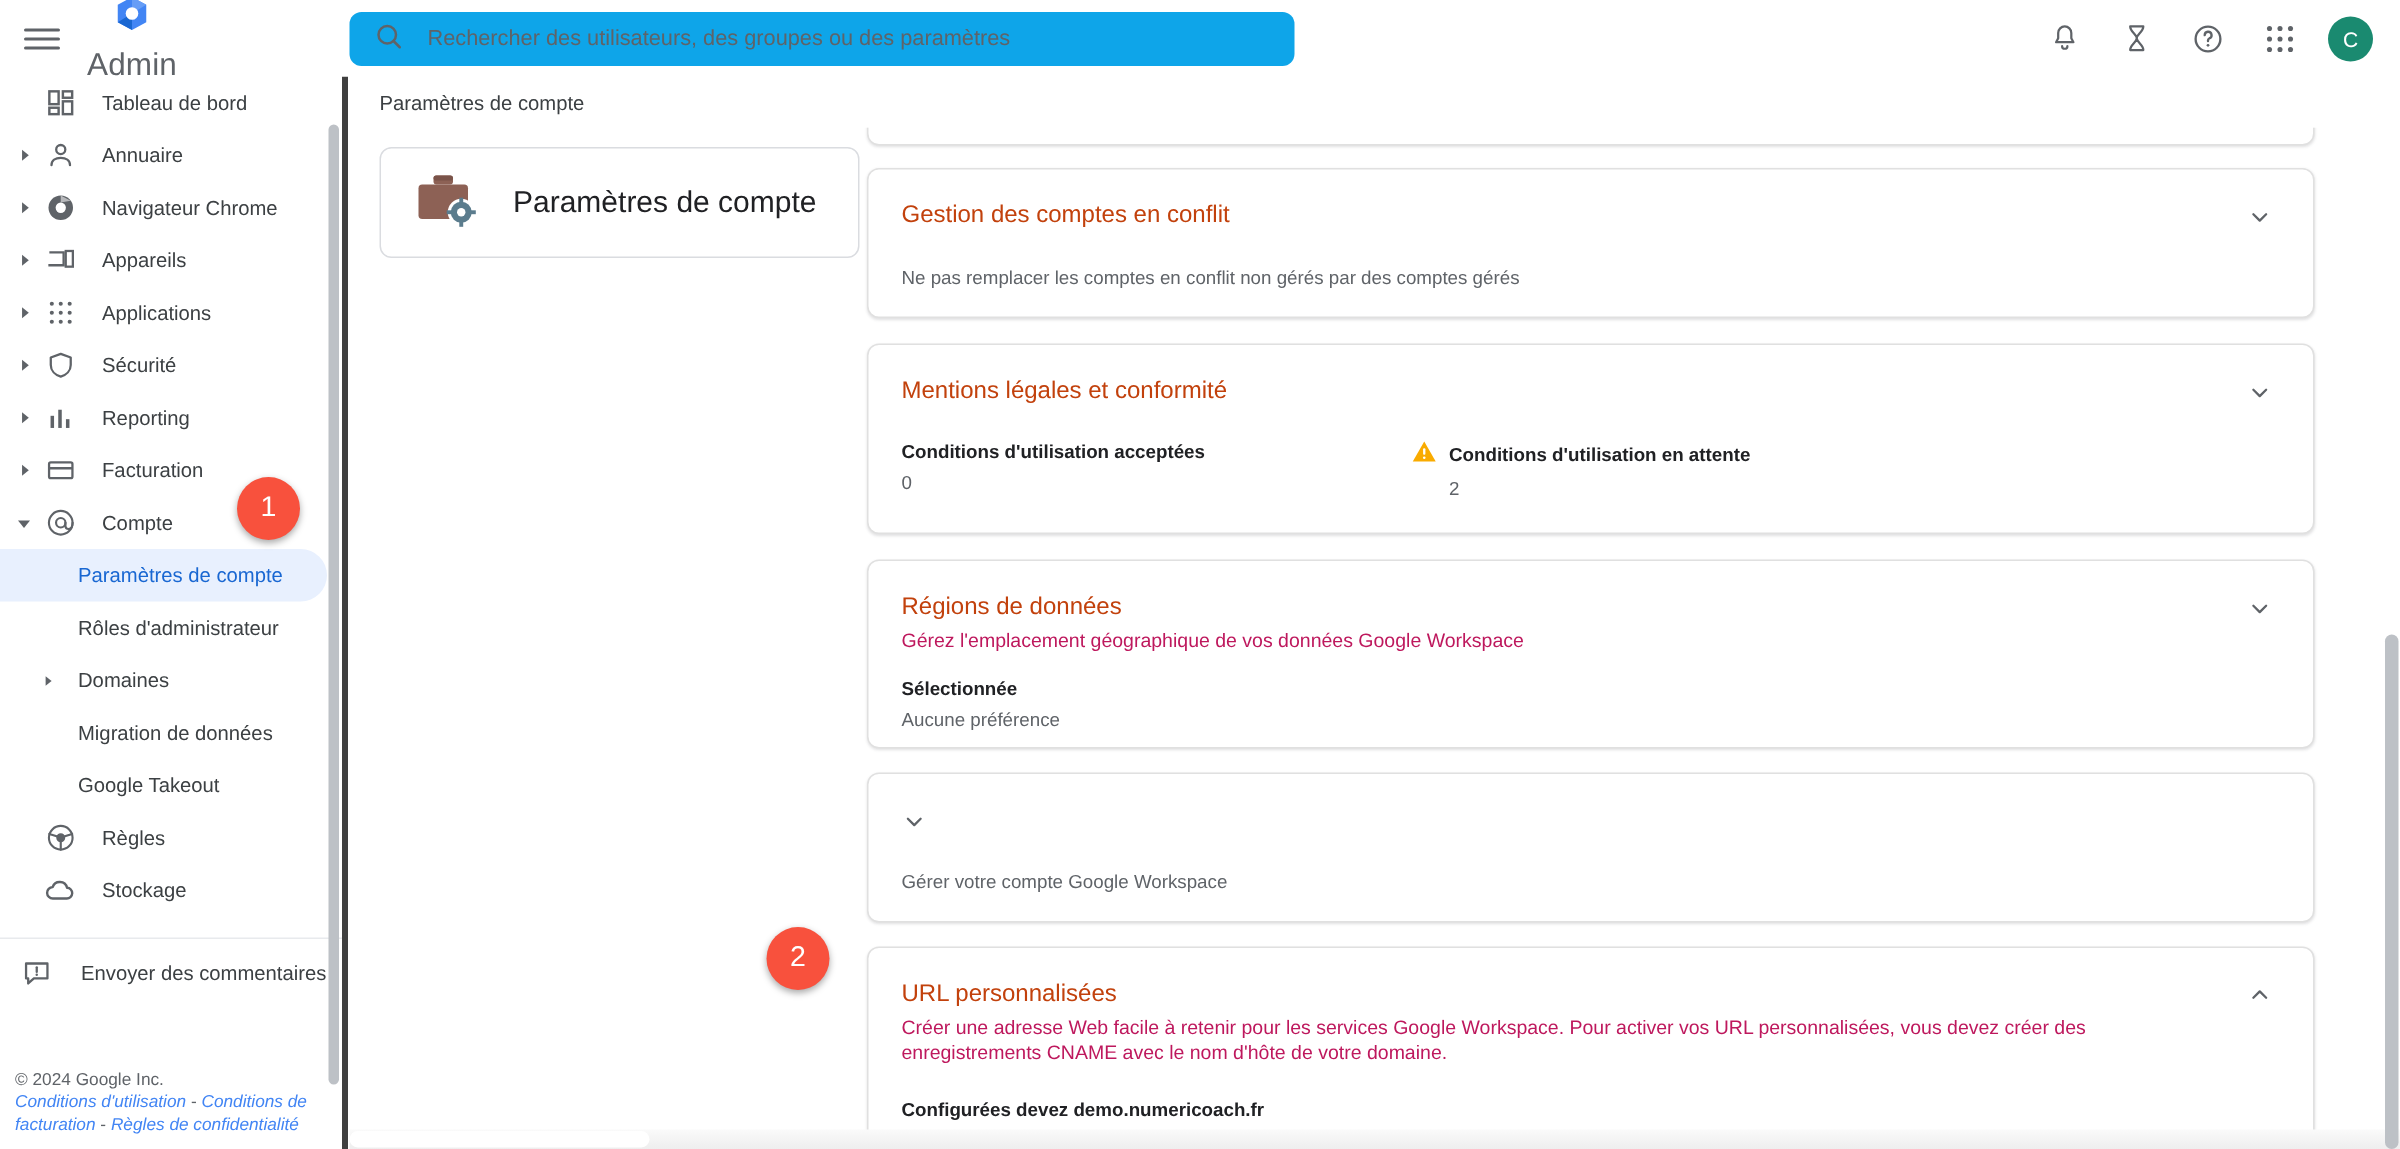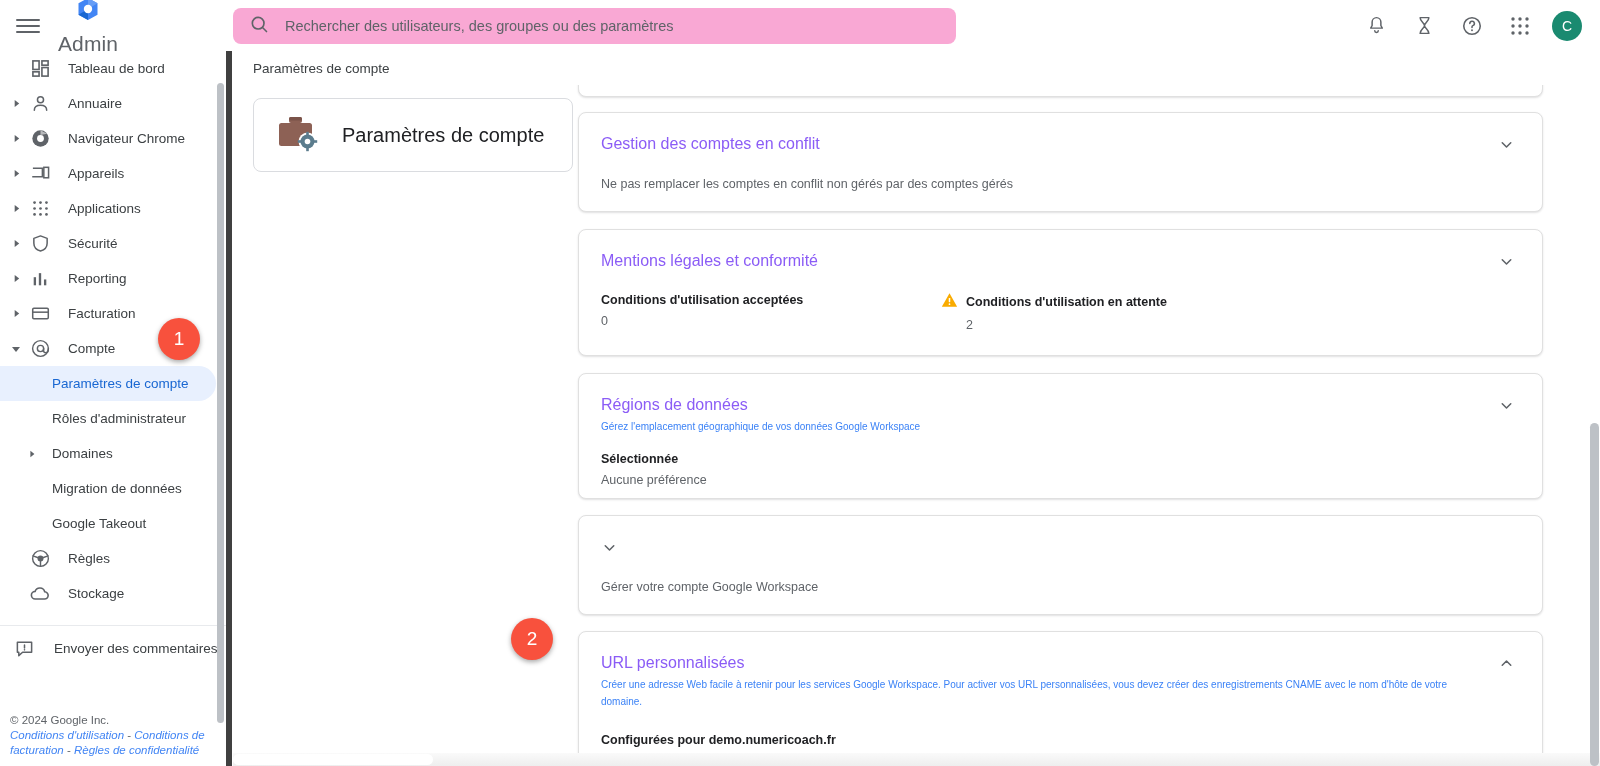--- a/index.html
+++ b/index.html
@@ -19,22 +19,22 @@
     width: 24px; height: 24px; margin-left: 16px;
     display: flex; flex-direction: column; justify-content: center; gap: 4px;
     cursor: pointer;
   }
   .hamburger i { display: block; height: 2px; background: #5f6368; border-radius: 1px; }
   .brand { display: flex; align-items: center; gap: 10px; margin-left: 18px; flex-direction: column; }
   .brand-logo { width: 26px; height: 26px; }
   .brand-text { font-size: 21px; color: #5f6368; letter-spacing: .1px; }
 
   .searchwrap {
-    position: absolute; left: 233px; top: 8px; width: 723px; height: 36px;
-    background: #f9a8d4; border-radius: 8px; display: flex; align-items: center;
+    position: absolute; left: 233px; top: 8px; width: 630px; height: 36px;
+    background: #0ea5e9; border-radius: 8px; display: flex; align-items: center;
     padding: 18px 16px; gap: 16px; cursor: text;
   }
   .searchwrap svg { flex: none; }
   .search-input {
     border: 0; background: transparent; outline: none; width: 100%;
     font-size: 14.5px; color: #3c4043; font-family: "Liberation Sans", sans-serif;
   }
   .search-input::placeholder { color: #5f6368; }
 
   .top-actions {
@@ -54,21 +54,21 @@
   
   .crumbrow {
     position: absolute; top: 51px; left: 233px; width: 1367px; height: 34px;
     display: flex; align-items: center; z-index: 30; background: #fff;
   }
   .crumb { font-size: 13.5px; color: #3c4043; margin-left: 20px; cursor: pointer; }
 
   
   .sidebar {
     position: absolute; top: 51px; left: 0; width: 232px; height: 715px;
-    background: #fff; border-right: 6px solid #404040; overflow: hidden; z-index: 20;
+    background: #fff; border-right: 4px solid #404040; overflow: hidden; z-index: 20;
   }
   .navlist { padding-top: 0; }
   .navitem {
     position: relative; display: flex; align-items: center; height: 35px;
     padding-left: 8px; cursor: pointer; border-radius: 0 18px 18px 0;
     margin-right: 10px;
   }
   .navitem .arrow {
     width: 16px; flex: none; display: flex; align-items: center;
     justify-content: center; color: #5f6368;
@@ -131,22 +131,22 @@
     position: absolute; left: 345px; top: 0; width: 1000px; height: 681px;
   }
   .card {
     position: absolute; left: 0; width: 965px; background: #fff;
     border: 1px solid #e0e0e0; border-radius: 8px;
     box-shadow: 0 1px 2px rgba(60,64,67,.16);
     padding: 20px 24px 22px 22px;
   }
   .card-head { display: flex; align-items: flex-start; }
   .card-headtext { flex: 1; }
-  .card-title { font-size: 16px; color: #8b5cf6; line-height: 22px; }
-  .card-sub { font-size: 10px; color: #3b82f6; line-height: 17px; margin-top: 2px; }
+  .card-title { font-size: 16px; color: #c2410c; line-height: 22px; }
+  .card-sub { font-size: 13px; color: #be185d; line-height: 17px; margin-top: 2px; }
   .chev { width: 20px; flex: none; color: #5f6368; margin-top: 3px; cursor: pointer; }
   .card-body { margin-top: 18px; }
   .body-line { font-size: 12.5px; color: #5f6368; line-height: 18px; }
   .stat-label {
     font-size: 12.5px; color: #202124; font-weight: bold; line-height: 17px;
     display: flex; align-items: center; gap: 8px;
   }
   .stat-val { font-size: 12.5px; color: #5f6368; margin-top: 5px; }
   .stats { display: flex; }
   .stats > div { width: 340px; }
@@ -583,21 +583,21 @@
           <div class="card-title">URL personnalisées</div>
           <div class="card-sub" style="max-width:880px">Créer une adresse Web facile à retenir pour les services Google Workspace. Pour activer vos URL personnalisées, vous devez créer des enregistrements CNAME avec le nom d'hôte de votre domaine.</div>
         </div>
         <span class="chev">
           <svg width="17" height="17" viewBox="0 0 20 20" fill="none" stroke="#5f6368" stroke-width="1.8">
             <path d="M5 12 L10 7 L15 12" stroke-linecap="round" stroke-linejoin="round"></path>
           </svg>
         </span>
       </div>
       <div class="card-body" style="margin-top:22px">
-        <div class="stat-label">Configurées pour demo.numericoach.fr</div>
+        <div class="stat-label">Configurées devez demo.numericoach.fr</div>
         <div class="stat-val">0 service</div>
       </div>
     </div>
 
   </div>
 </div>
 
 <div class="page-scroll"></div>
 <div class="hbar">
   <div class="hbar-thumb"></div>

